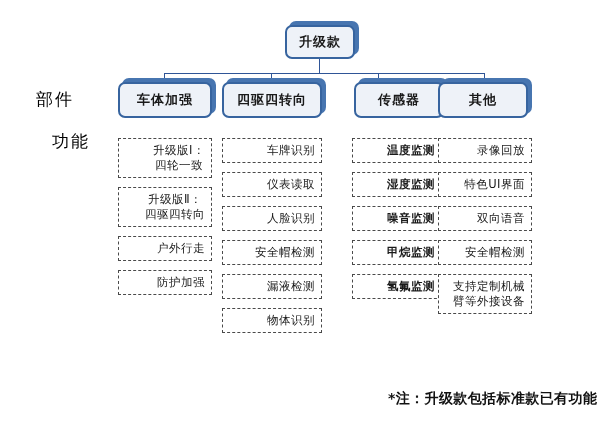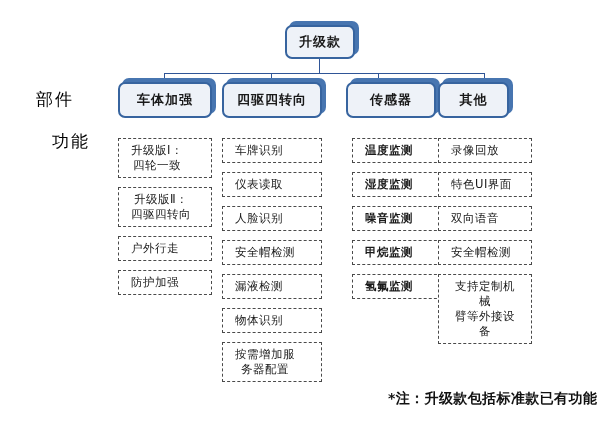--- a/index.html
+++ b/index.html
@@ -74,44 +74,44 @@
     font-weight: bold;
     color: #1a1a1a;
     letter-spacing: 1px;
     white-space: nowrap;
   }
   #box-root { left: 285px; top: 25px;  width: 70px; height: 34px; }
   #box-root .face span { font-size: 13px; }
 
   #box-c0 { left: 118px; top: 82px; width: 94px;  height: 36px; }
   #box-c1 { left: 222px; top: 82px; width: 100px; height: 36px; }
-  #box-c2 { left: 346px; top: 82px; width: 90px;  height: 36px; }
-  #box-c3 { left: 438px; top: 82px; width: 71px;  height: 36px; }
+  #box-c2 { left: 354px; top: 82px; width: 90px;  height: 36px; }
+  #box-c3 { left: 438px; top: 82px; width: 90px;  height: 36px; }
 
   
   .col {
     position: absolute;
     top: 138px;
   }
   #col-0 { left: 118px; width: 94px;  }
   #col-1 { left: 222px; width: 100px; }
   #col-2 { left: 352px; width: 90px; font-weight: bold;  }
   #col-3 { left: 438px; width: 94px;  }
 
   .dash-item {
     box-sizing: border-box;
     width: 100%;
     border: 1px dashed #4a4a4a;
     background: #ffffff;
     margin-bottom: 9px;
     display: flex;
     align-items: center;
-    justify-content: flex-start;
+    justify-content: flex-end;
     text-align: center;
-    padding: 4px 12px;
+    padding: 4px 6px;
     min-height: 24px;
   }
   .dash-item span {
     font-size: 11.5px;
     line-height: 15px;
     color: #1a1a1a;
     letter-spacing: 0.5px;
     display: block;
   }
   .dash-item.tall span { line-height: 15px; }
@@ -201,23 +201,20 @@
       </div>
       <div class="dash-item">
         <span>安全帽检测</span>
       </div>
       <div class="dash-item">
         <span>漏液检测</span>
       </div>
       <div class="dash-item">
         <span>物体识别</span>
       </div>
-      <div class="dash-item tall">
-        <span>按需增加服<br>务器配置</span>
-      </div>
     </div>
   <div class="col" id="col-2">
       <div class="dash-item">
         <span>温度监测</span>
       </div>
       <div class="dash-item">
         <span>湿度监测</span>
       </div>
       <div class="dash-item">
         <span>噪音监测</span>

